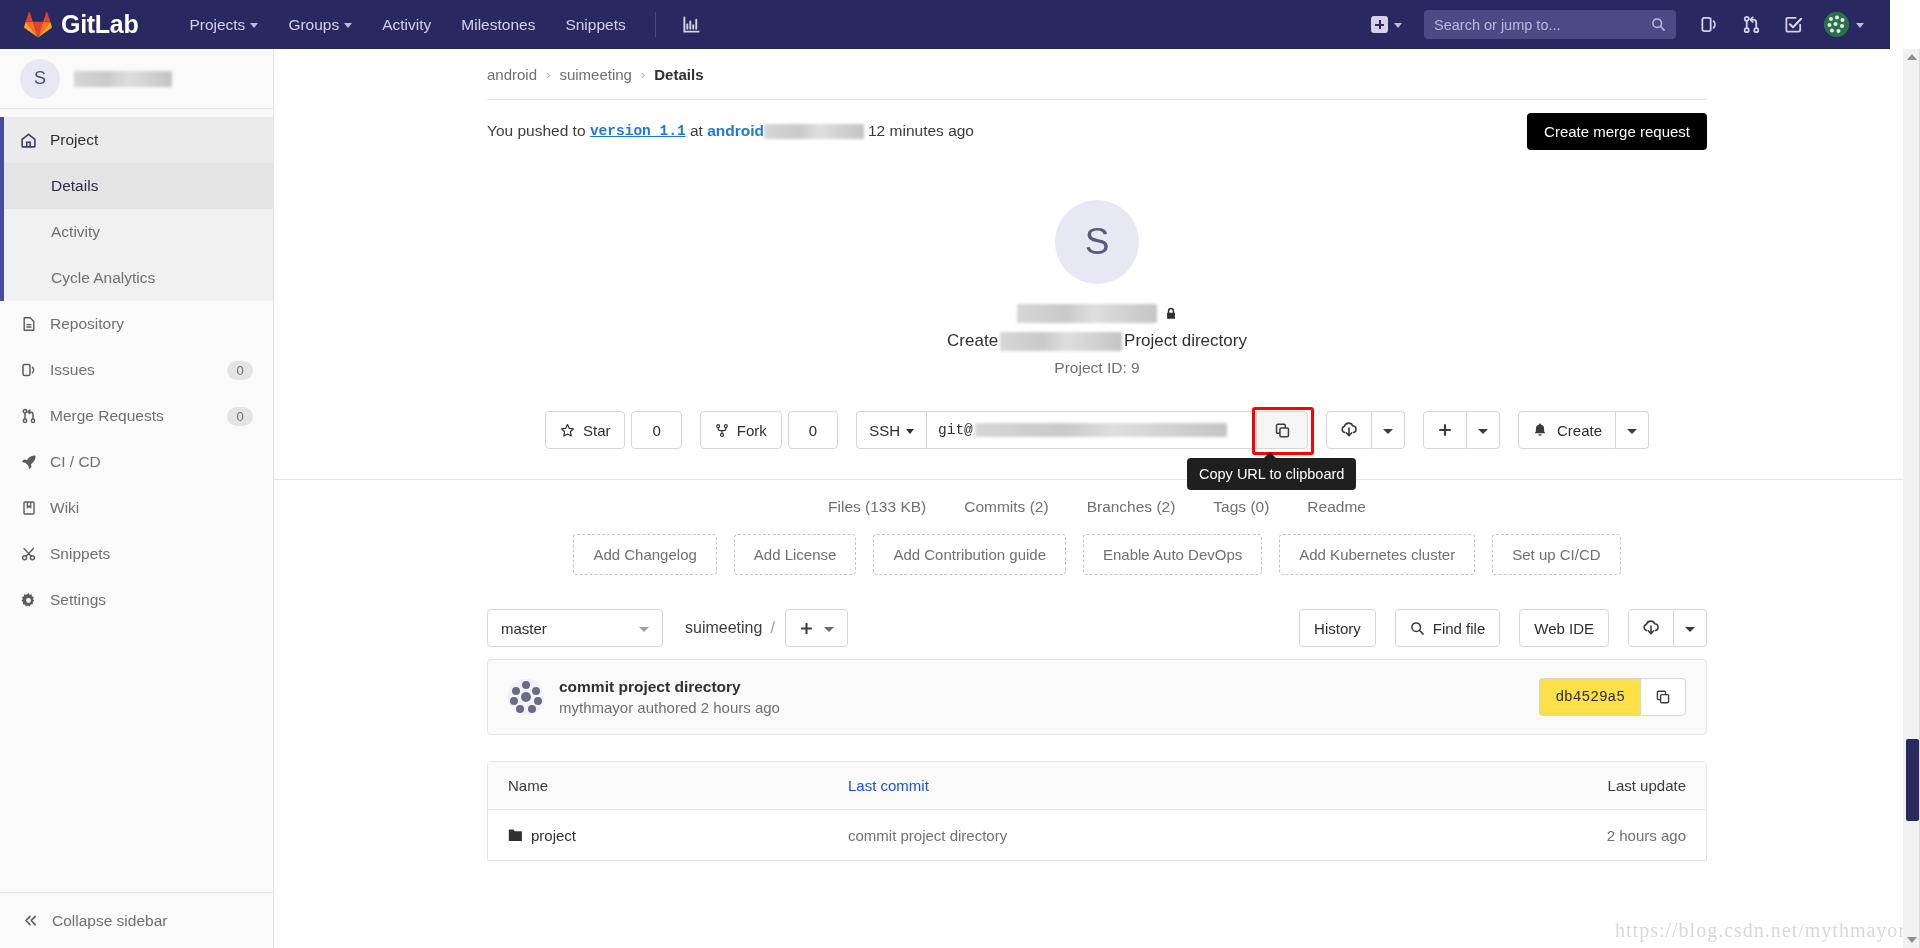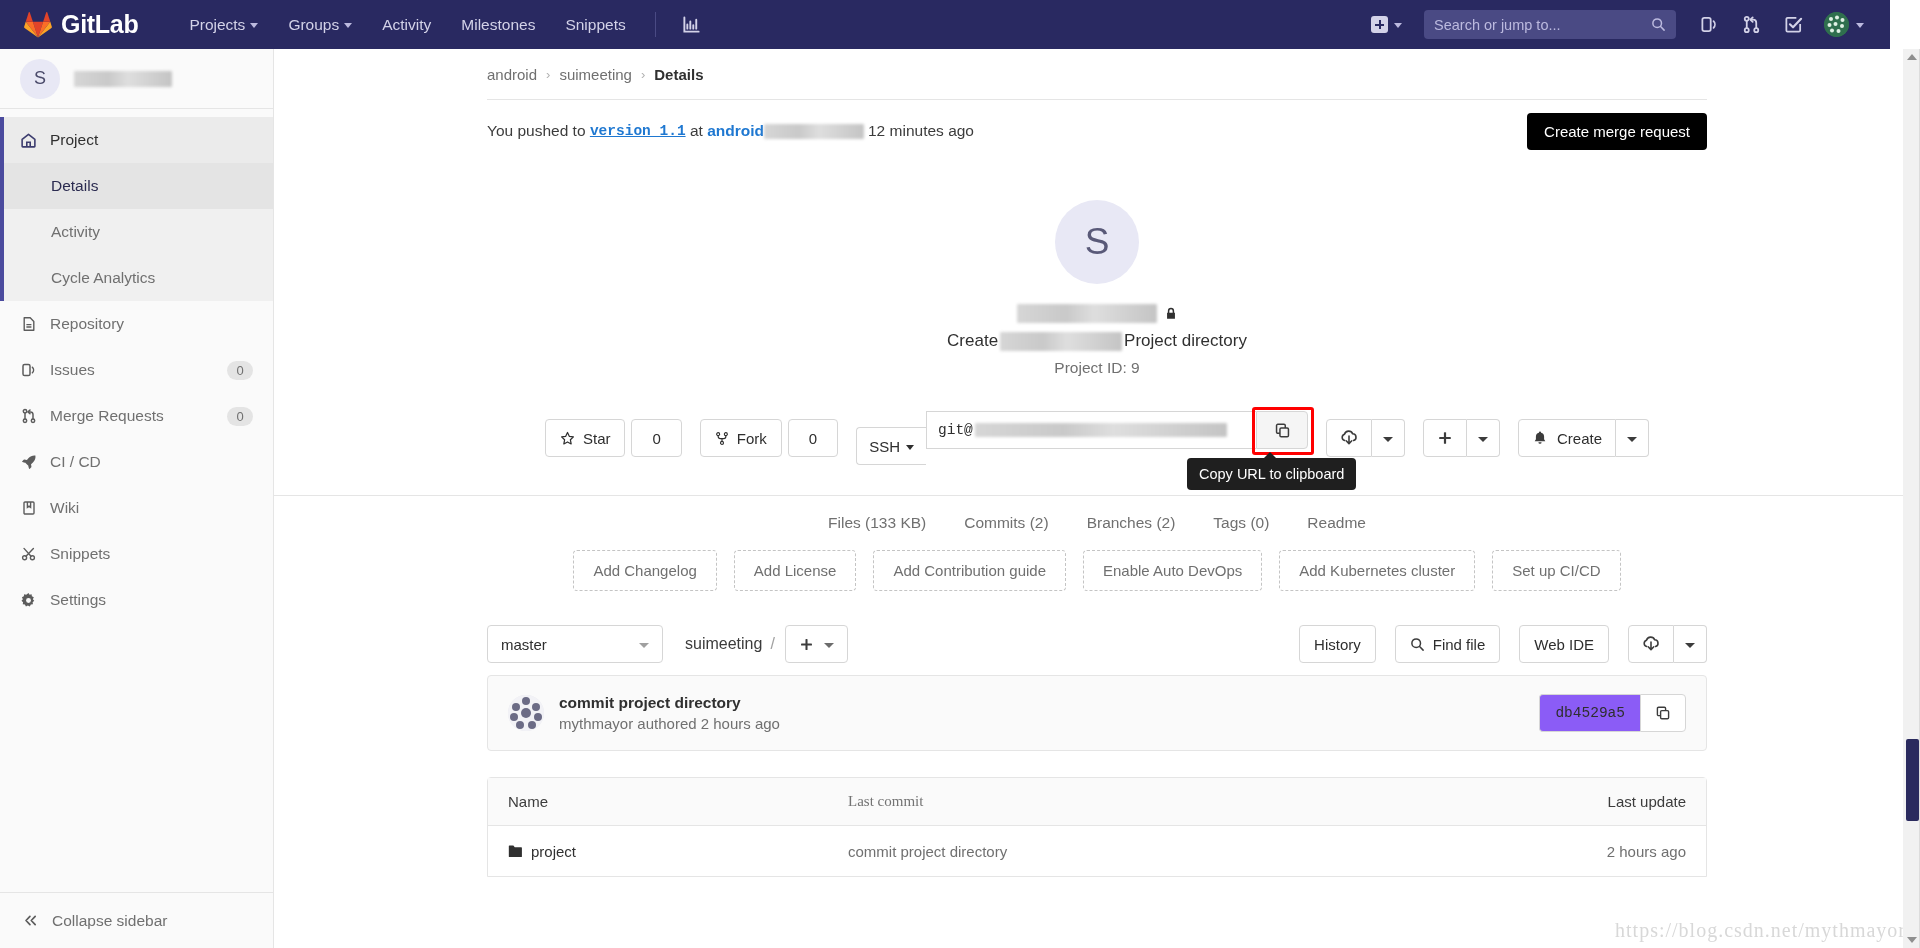--- a/index.html
+++ b/index.html
@@ -179,21 +179,21 @@
   .count-pill {
     background: #fff; border: 1px solid #d6d6d6; border-radius: 4px;
     padding: 9px 20px; font-size: 15px; color: #2e2e2e; height: 38px;
     display: flex; align-items: center; margin-left: 6px;
   }
   .grp { display: flex; align-items: center; margin-right: 18px; }
   .clone-group { display: flex; align-items: stretch; }
   .proto-btn {
     border: 1px solid #d6d6d6; border-right: none; border-radius: 4px 0 0 4px;
     background: #fff; padding: 9px 12px; font-size: 15px; display: flex;
-    align-items: center; gap: 6px; height: 38px; cursor: pointer; margin-top: 16px;
+    align-items: center; gap: 6px; height: 38px; cursor: pointer;
   }
   .clone-url {
     border: 1px solid #d6d6d6; border-right: none; background: #fff;
     height: 38px; width: 330px; display: flex; align-items: center;
     padding: 0 11px; font-family: "Liberation Mono", monospace; font-size: 14.5px;
     color: #2e2e2e; overflow: hidden;
   }
   .clone-url .redact { width: 252px; height: 14px; margin-left: 2px; }
   .copy-btn {
     border: 1px solid #d6d6d6; border-radius: 0 4px 4px 0; background: #f5f5f5;
@@ -269,21 +269,21 @@
   }
   .ident-avatar {
     width: 36px; height: 36px; border-radius: 50%; overflow: hidden;
     background: #e8e8ef; margin-right: 15px; flex: none;
   }
   .commit-msg { font-size: 15.5px; color: #303030; font-weight: 600; }
   .commit-by { font-size: 15px; color: #707070; margin-top: 3px; }
   .sha-group { margin-left: auto; display: flex; align-items: stretch; }
   .sha {
     border: 1px solid #d6d6d6; border-right: none; border-radius: 4px 0 0 4px;
-    background: #8b5cf6; padding: 0 15px; height: 38px; display: flex;
+    background: #fde047; padding: 0 15px; height: 38px; display: flex;
     align-items: center; font-family: "Liberation Mono", monospace;
     font-size: 14.5px; color: #2e2e2e;
   }
   .sha-copy {
     border: 1px solid #d6d6d6; border-radius: 0 4px 4px 0; background: #fff;
     width: 46px; height: 38px; display: flex; align-items: center;
     justify-content: center; cursor: pointer;
   }
 
   .file-table { margin: 26px 213px 0; border: 1px solid #e5e5e5; border-radius: 4px 4px 0 0; }
@@ -733,21 +733,21 @@
             <rect x="5.6" y="5.6" width="8" height="8.2" rx="1.2"></rect>
             <path d="M10.6 5.6 V3.4 a1.2 1.2 0 0 0-1.2-1.2 H3.6 a1.2 1.2 0 0 0-1.2 1.2 v6 a1.2 1.2 0 0 0 1.2 1.2 h2"></path>
           </svg>
         </span>
       </div>
     </div>
 
     <div class="file-table">
       <div class="ft-head">
         <span class="col-name">Name</span>
-        <span class="col-commit" style="color:#737373;font-family:Liberation Serif, serif;">Last commit</span>
+        <span class="col-commit" style="color:#1d4ed8;">Last commit</span>
         <span class="col-update" style="color:#3c3c3c;">Last update</span>
       </div>
       <div class="ft-row">
         <span class="col-name">
           <span class="folder-ic">
             <svg width="15" height="13" viewBox="0 0 16 14" fill="#303030">
               <path d="M.8 1.2 a.7.7 0 0 1 .7-.7 h4.2 l1.5 1.8 h7 a.7.7 0 0 1 .7.7 v9.3 a.7.7 0 0 1-.7.7 H1.5 a.7.7 0 0 1-.7-.7 Z"></path>
             </svg>
           </span>
           <a href="#" style="color:#303030;text-decoration:none;">project</a>

